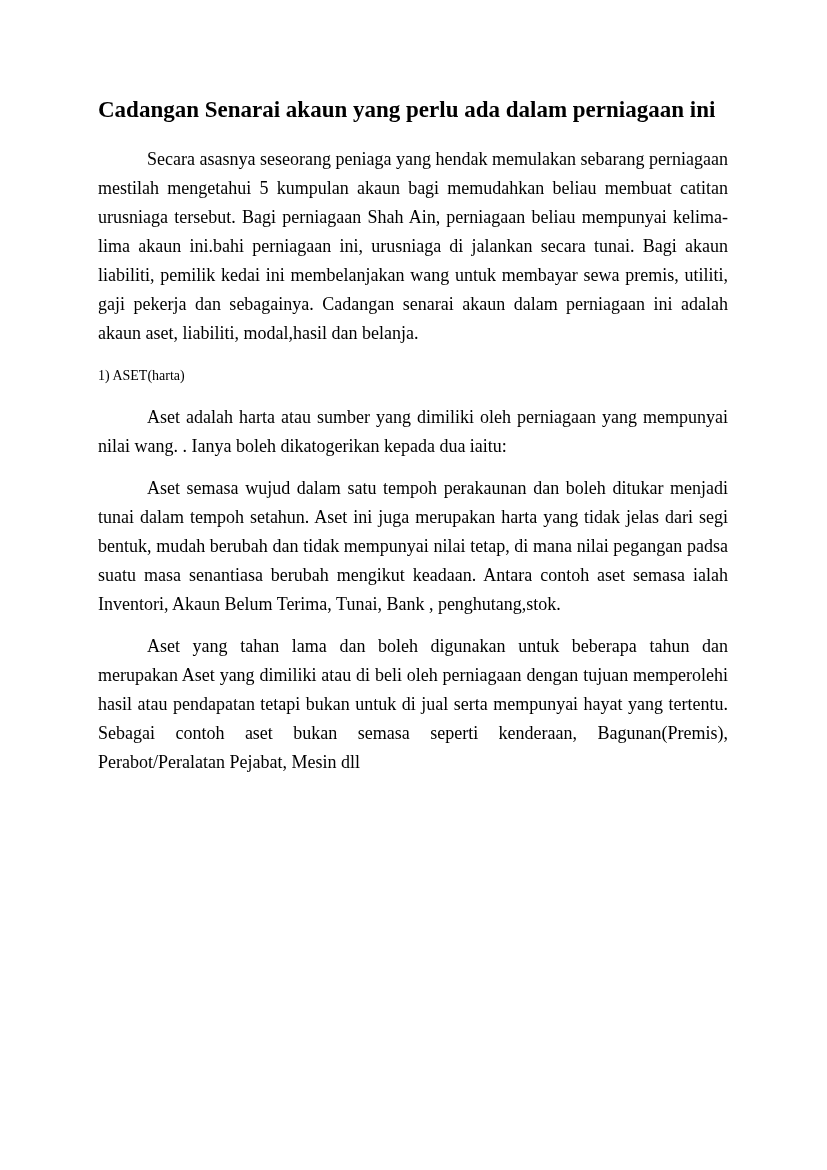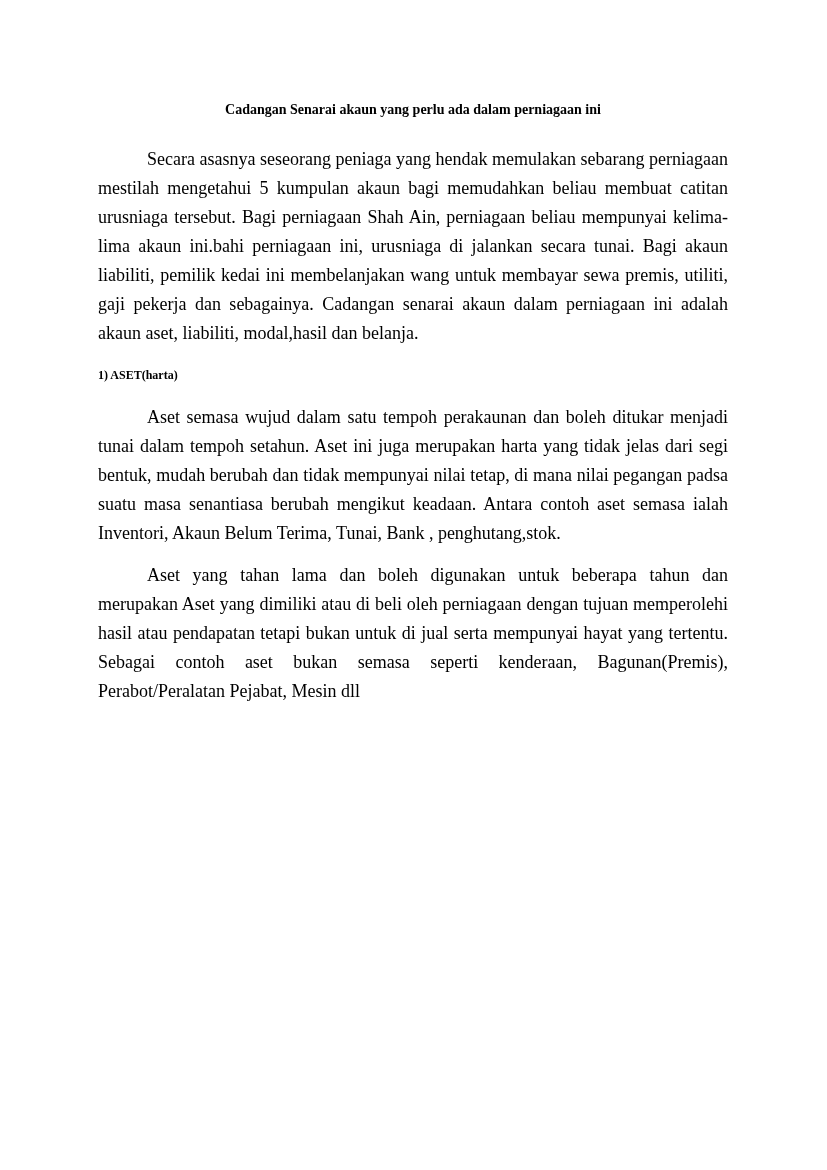--- a/index.html
+++ b/index.html
@@ -15,55 +15,56 @@
   .page {
     box-sizing: border-box;
     width: 827px;
     height: 1170px;
     padding: 99px 99px 0 98px;
     font-family: "Liberation Serif", "DejaVu Serif", serif;
     color: #000000;
     background: #ffffff;
   }
   .doc-title {
-    font-size: 14px;
+    font-size: 23px;
     font-weight: bold;
     line-height: 22px;
     margin: 0 0 24px 0;
-    text-align: center;
+    text-align: left;
   }
   .para {
     font-size: 18px;
     line-height: 29px;
     text-align: justify;
     text-indent: 49px;
     margin: 0 0 13px 0;
   }
   .heading {
-    font-size: 12px;
-    font-weight: bold;
+    font-size: 14px;
+    font-weight: normal;
     line-height: 29px;
     margin: 0 0 13px 0;
     text-align: left;
   }
   .heading.indented {
     padding-left: 49px;
   }
 </style>
 </head>
 <body style="background: rgb(255, 255, 255);">
 
 <div class="page" style="color: rgb(0, 0, 0);">
 
   <h1 class="doc-title">Cadangan Senarai akaun yang perlu ada dalam perniagaan ini</h1>
 
   <p class="para">Secara asasnya seseorang peniaga yang hendak memulakan sebarang perniagaan mestilah mengetahui 5 kumpulan akaun bagi memudahkan beliau membuat catitan urusniaga tersebut. Bagi perniagaan Shah Ain, perniagaan beliau mempunyai kelima-lima akaun ini.bahi perniagaan ini, urusniaga di jalankan secara tunai. Bagi akaun liabiliti, pemilik kedai ini membelanjakan wang untuk membayar sewa premis, utiliti, gaji pekerja dan sebagainya. Cadangan senarai akaun dalam perniagaan ini adalah akaun aset, liabiliti, modal,hasil dan belanja.</p>
 
   <h2 class="heading">1) ASET(harta)</h2>
 
+  <p class="para">Aset adalah harta atau sumber yang dimiliki oleh perniagaan yang mempunyai nilai wang. . Ianya boleh dikatogerikan  kepada dua iaitu:</p>
 
 
   <p class="para">Aset semasa wujud dalam satu tempoh perakaunan dan boleh ditukar menjadi tunai dalam tempoh setahun. Aset ini juga  merupakan harta yang tidak jelas dari segi bentuk, mudah berubah dan tidak mempunyai nilai tetap, di mana nilai pegangan padsa suatu masa senantiasa berubah mengikut keadaan. Antara contoh aset semasa ialah  Inventori, Akaun Belum Terima, Tunai, Bank , penghutang,stok.</p>
 
 
   <p class="para">Aset yang tahan lama dan boleh digunakan untuk beberapa tahun dan  merupakan Aset yang dimiliki atau di beli oleh perniagaan dengan tujuan memperolehi  hasil atau pendapatan tetapi bukan untuk di jual serta mempunyai hayat yang tertentu. Sebagai contoh aset bukan semasa  seperti kenderaan, Bagunan(Premis), Perabot/Peralatan Pejabat, Mesin dll</p>
 
 </div>
 
 </body></html>

